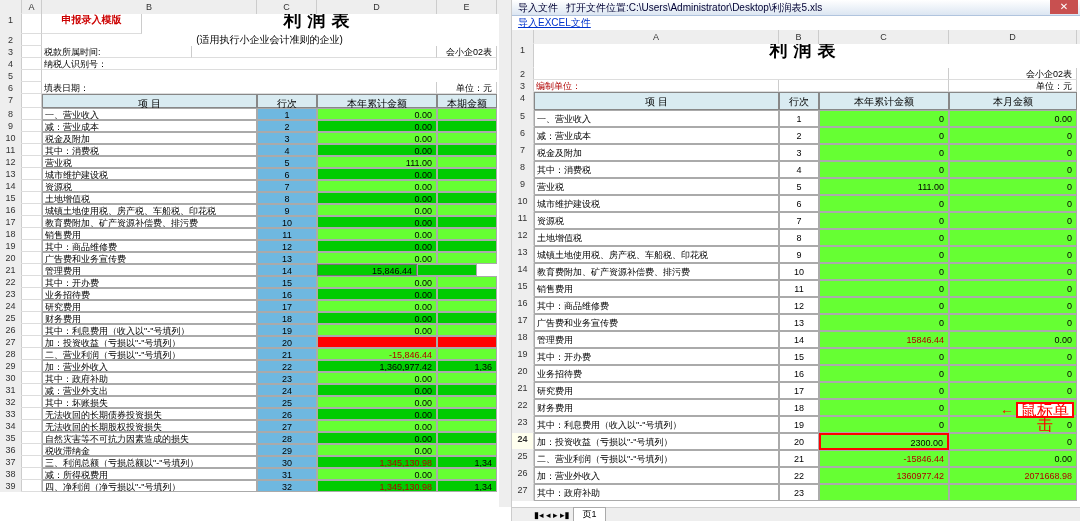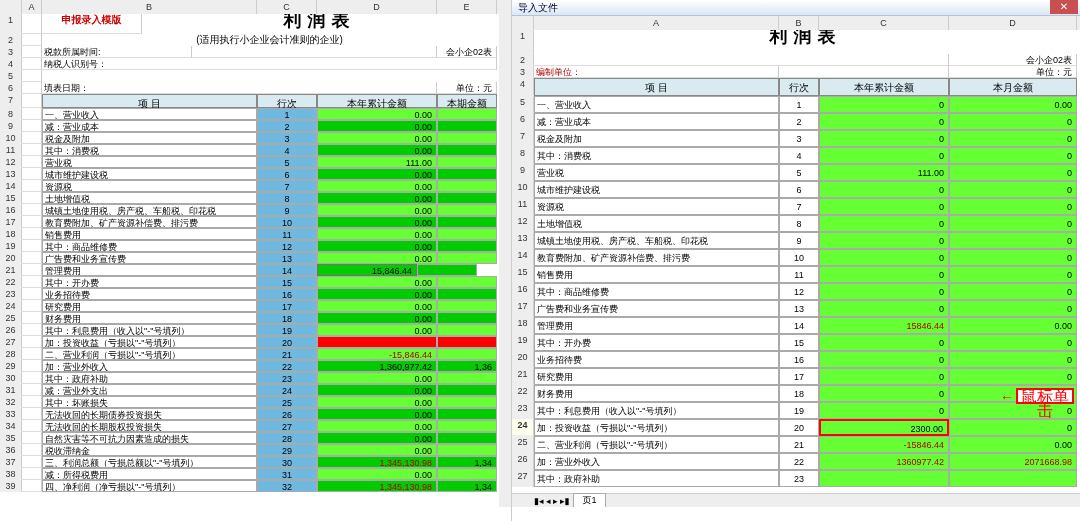--- a/index.html
+++ b/index.html
@@ -346,22 +346,24 @@
         <div class="cell green num neg" style="width:120px;border:1px solid #aaa">1,345,130.98</div>
         <div class="cell green num" style="width:60px;border:1px solid #aaa">1,34</div>
       </div>
     </div>
   <div class="scrollv"></div>
 </div>
 
 <div class="pane right">
   <div class="titlebar">
     <span>导入文件</span>
+    <span style="margin-left:8px">打开文件位置:C:\Users\Administrator\Desktop\利润表5.xls</span>
     <div class="close">✕</div>
   </div>
+  <div class="import-link">导入EXCEL文件</div>
   <div class="sheet">
     <div class="colhdr">
       <div class="rowhdr" style="height:14px"></div>
       <div class="ch" style="width:245px">A</div>
       <div class="ch" style="width:40px">B</div>
       <div class="ch" style="width:130px">C</div>
       <div class="ch" style="width:128px">D</div>
     </div>
     <div class="row" style="height:24px">
       <div class="rowhdr" style="height:24px">1</div>

